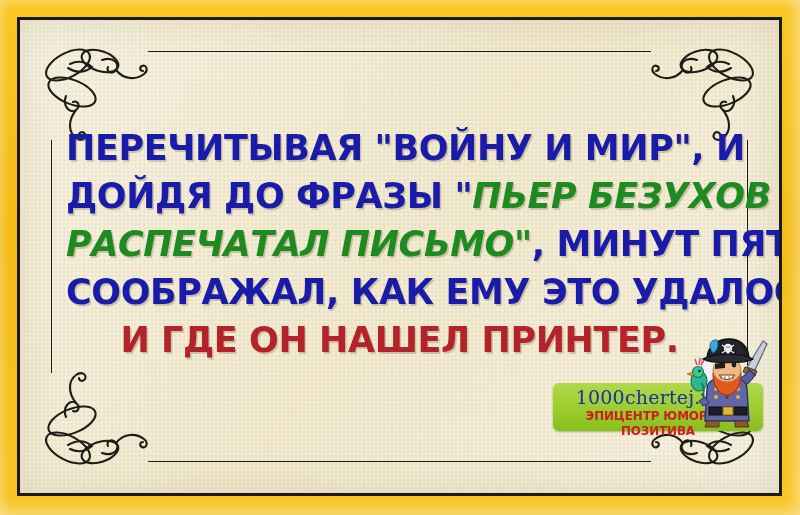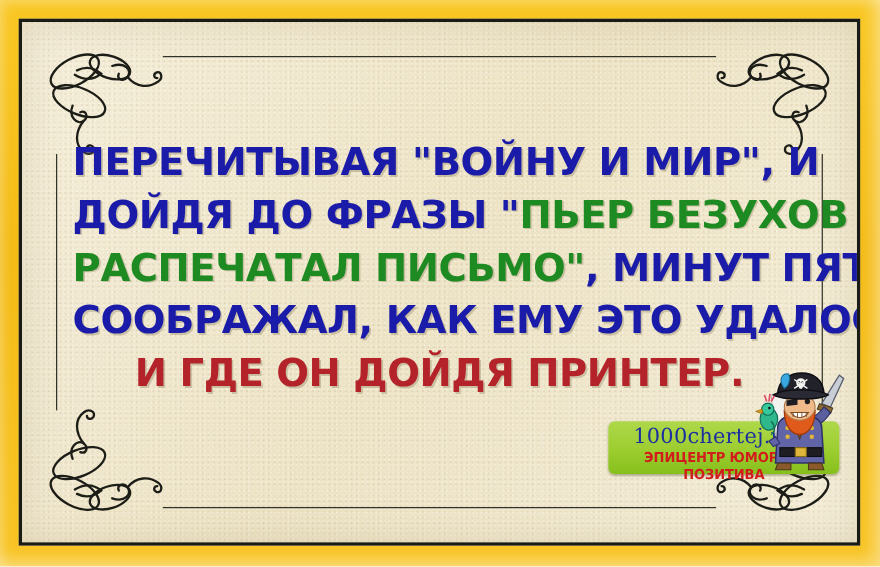--- a/index.html
+++ b/index.html
@@ -122,21 +122,21 @@
     font-family: "DejaVu Sans", "Liberation Sans", sans-serif;
     font-weight: 700;
     font-size: 35px;
     line-height: 48px;
     letter-spacing: -0.4px;
     white-space: nowrap;
     transform: scaleX(0.93);
     text-shadow: 1.5px 1.5px 0 rgba(120,105,70,0.30);
   }
   .seg-blue  { color: #1A1BA8; }
-  .seg-green { color: #1E8A22; }
+  .seg-green { color: #1E8A22; font-style: italic; }
   .seg-red   { color: #B4222A; }
 
   
   #logo {
     position: absolute;
     right: 8px;
     bottom: 62px;
     z-index: 5;
     width: 218px;
     height: 48px;
@@ -259,21 +259,21 @@
       <span class="joke-line" style="transform: scaleX(1);">
         <span class="seg-blue">ДОЙДЯ ДО ФРАЗЫ "</span><span class="seg-green">ПЬЕР БЕЗУХОВ</span>
       </span>
       <span class="joke-line" style="transform: scaleX(1);">
         <span class="seg-green">РАСПЕЧАТАЛ ПИСЬМО"</span><span class="seg-blue">, МИНУТ ПЯТЬ</span>
       </span>
       <span class="joke-line" style="transform: scaleX(1);">
         <span class="seg-blue">СООБРАЖАЛ, КАК ЕМУ ЭТО УДАЛОСЬ</span>
       </span>
       <span class="joke-line" style="transform: scaleX(1);">
-        <span class="seg-red">И ГДЕ ОН ДОЙДЯ ПРИНТЕР.</span>
+        <span class="seg-red">И ГДЕ ОН НАШЕЛ ПРИНТЕР.</span>
       </span>
     </div>
 
     <div id="logo">
       <div id="logo-plate">
         <span id="logo-site">1000chertej.ru</span>
         <span id="logo-tag">ЭПИЦЕНТР ЮМОРА И ПОЗИТИВА</span>
       </div>
 
       <svg id="pirate" viewBox="0 0 86 92" width="86" height="92">

